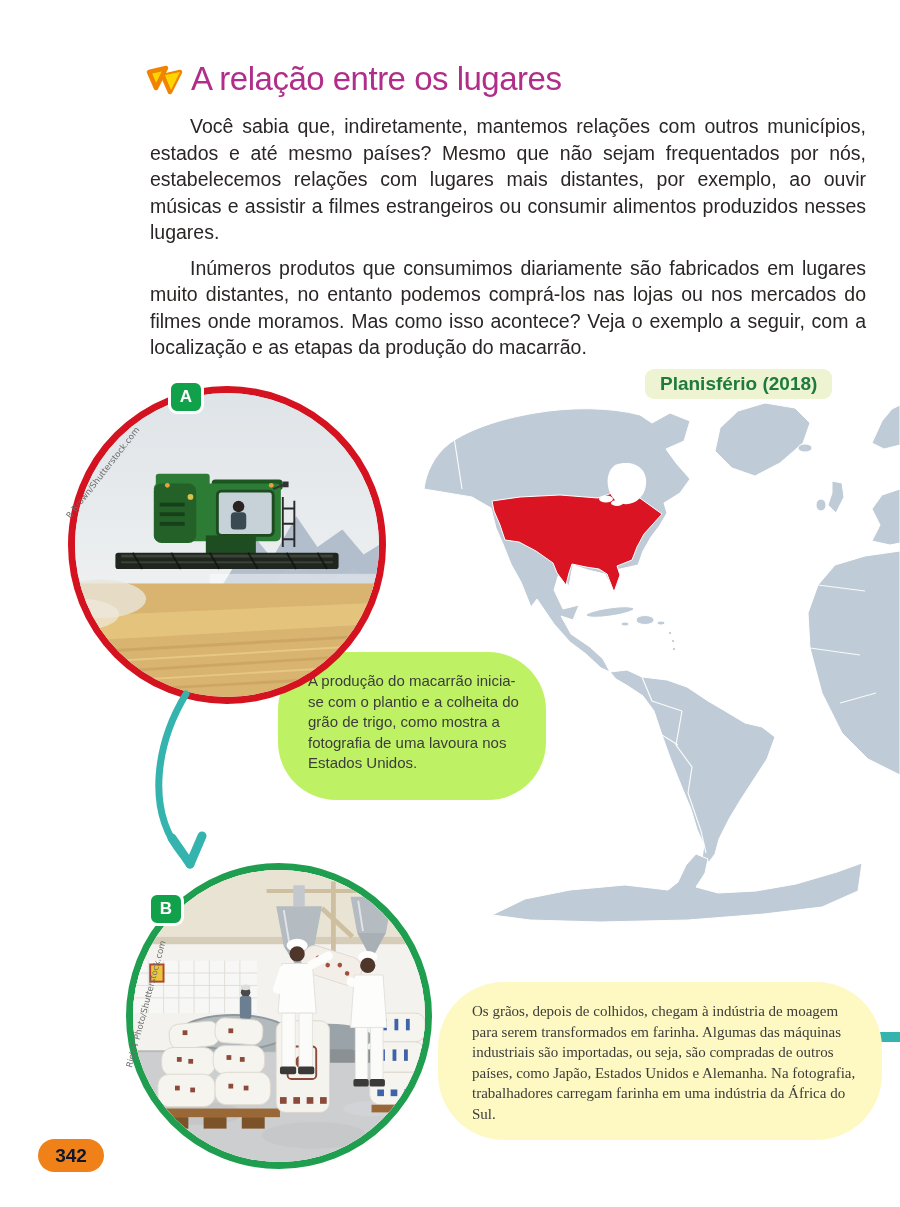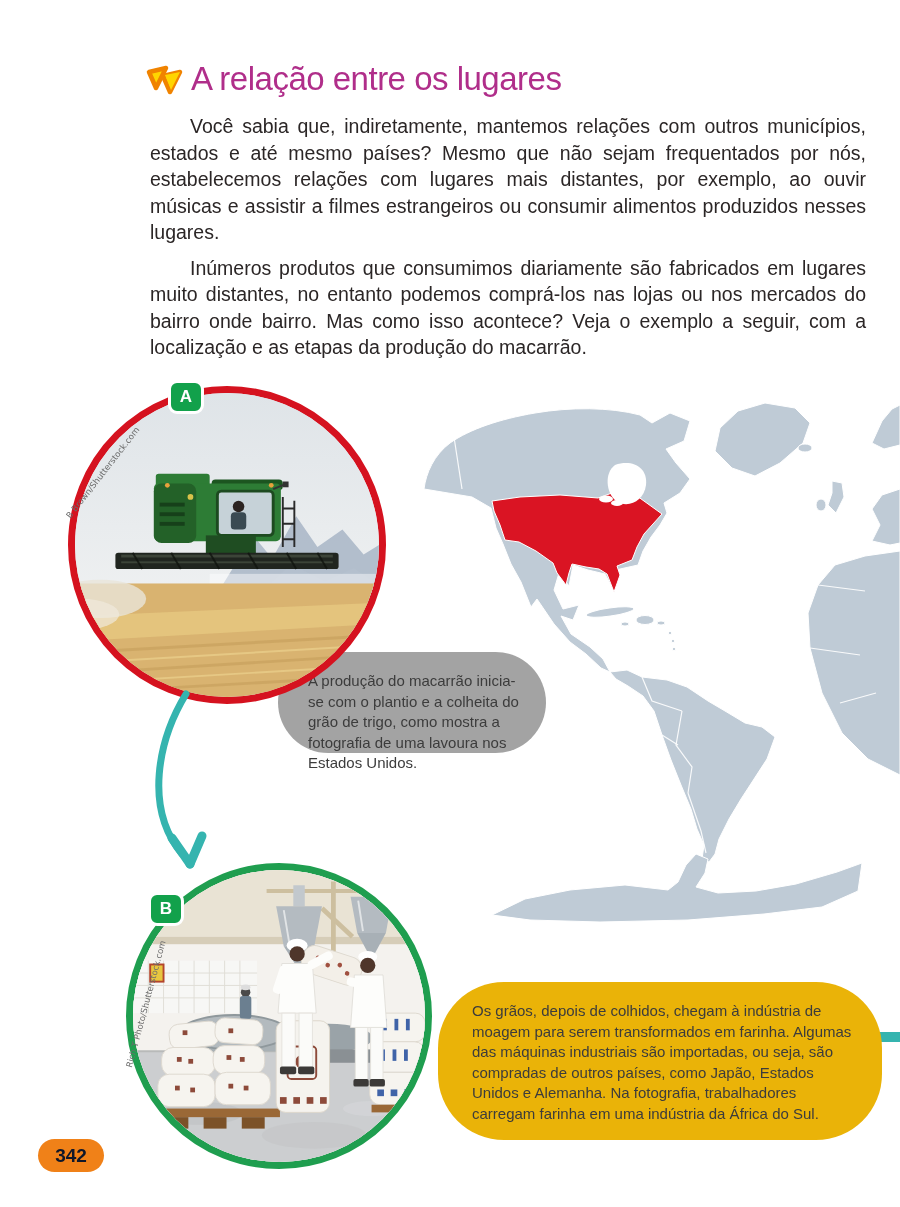--- a/index.html
+++ b/index.html
@@ -38,24 +38,24 @@
   .badge-b{left:148px;top:892px;}
 
   .credit{position:absolute;font-size:8.5px;color:#6b6b6b;z-index:4;white-space:nowrap;
           font-family:"DejaVu Sans",sans-serif;}
   .credit-a{left:64px;top:514px;transform:rotate(-52deg);transform-origin:0 0;}
   .credit-b{left:124px;top:1066px;transform:rotate(-75deg);transform-origin:0 0;}
 
   
   .bubble{position:absolute;font-size:15px;line-height:20.5px;color:#3c3c3c;z-index:2;
           box-sizing:border-box;}
-  .bubble-pink{left:278px;top:652px;width:268px;height:101px;background:#a3a3a3;
+  .bubble-pink{left:278px;top:652px;width:268px;height:148px;background:#bef264;
                border-radius:58px;padding:19px 22px 0 30px;}
-  .bubble-green{left:438px;top:982px;width:444px;height:158px;background:#eab308;
-                border-radius:66px;padding:19px 24px 0 34px;}
+  .bubble-green{left:438px;top:982px;width:444px;height:158px;background:#fef9c3;
+                border-radius:66px;padding:19px 24px 0 34px;font-family:Liberation Serif, serif;}
 
   
   .arrow-svg{position:absolute;left:138px;top:688px;width:92px;height:192px;z-index:4;}
   .teal-bar{position:absolute;left:870px;top:1032px;width:30px;height:10px;background:#35b4af;
             clip-path:polygon(0 100%,30% 0,100% 0,100% 100%);z-index:1;}
 
   
   .page-badge{position:absolute;left:38px;top:1139px;width:66px;height:33px;background:#f08118;
               border-radius:17px;color:#0f172a;font-weight:bold;font-size:19px;display:flex;
               align-items:center;justify-content:center;}
@@ -67,23 +67,24 @@
 
   <svg class="title-icon" viewBox="0 0 44 42">
     <path d="M4,9 L21,5 L11,25 Z" fill="#ffd500" stroke="#f08300" stroke-width="4.5" stroke-linejoin="round"></path>
     <path d="M18,13 L35,9 L25,29 Z" fill="#ffd500" stroke="#f08300" stroke-width="4.5" stroke-linejoin="round"></path>
     <path d="M20,12 L35,9 L26,27 Z" fill="#ffd500" stroke="none"></path>
   </svg>
   <h1 class="page-title">A relação entre os lugares</h1>
 
   <div class="intro">
     <p>Você sabia que, indiretamente, mantemos relações com outros municípios, estados e até mesmo países? Mesmo que não sejam frequentados por nós, estabelecemos relações com lugares mais distantes, por exemplo, ao ouvir músicas e assistir a filmes estrangeiros ou consumir alimentos produzidos nesses lugares.</p>
-    <p>Inúmeros produtos que consumimos diariamente são fabricados em lugares muito distantes, no entanto podemos comprá-los nas lojas ou nos mercados do bairro onde bairro. Mas como isso acontece? Veja o exemplo a seguir, com a localização e as etapas da produção do macarrão.</p>
+    <p>Inúmeros produtos que consumimos diariamente são fabricados em lugares muito distantes, no entanto podemos comprá-los nas lojas ou nos mercados do filmes onde moramos. Mas como isso acontece? Veja o exemplo a seguir, com a localização e as etapas da produção do macarrão.</p>
   </div>
 
+  <div class="map-label">Planisfério (2018)</div>
 
   <svg class="map-svg" viewBox="0 0 480 570">
 
     <path class="land" d="M300,35 L318,18 L345,10 L375,15 L390,30 L383,50 L360,70 L335,83 L312,75 L295,58 Z"></path>
     <ellipse class="land" cx="385" cy="55" rx="7" ry="4"></ellipse>
 
     <path class="land" d="M4,96 C6,80 14,62 30,50 C50,36 80,26 115,20 C150,14 190,14 220,22 L232,30
              L250,20 L270,28 L264,48 L246,56 L256,70 L270,86 L260,100 L244,110
              L247,120 L240,132 L231,144 L223,158 L218,172 L200,176 L191,179 L195,200 L185,181
              L168,177 L153,172 L149,193 L139,180 L134,197 L143,216 L159,212 L153,227 L141,223

